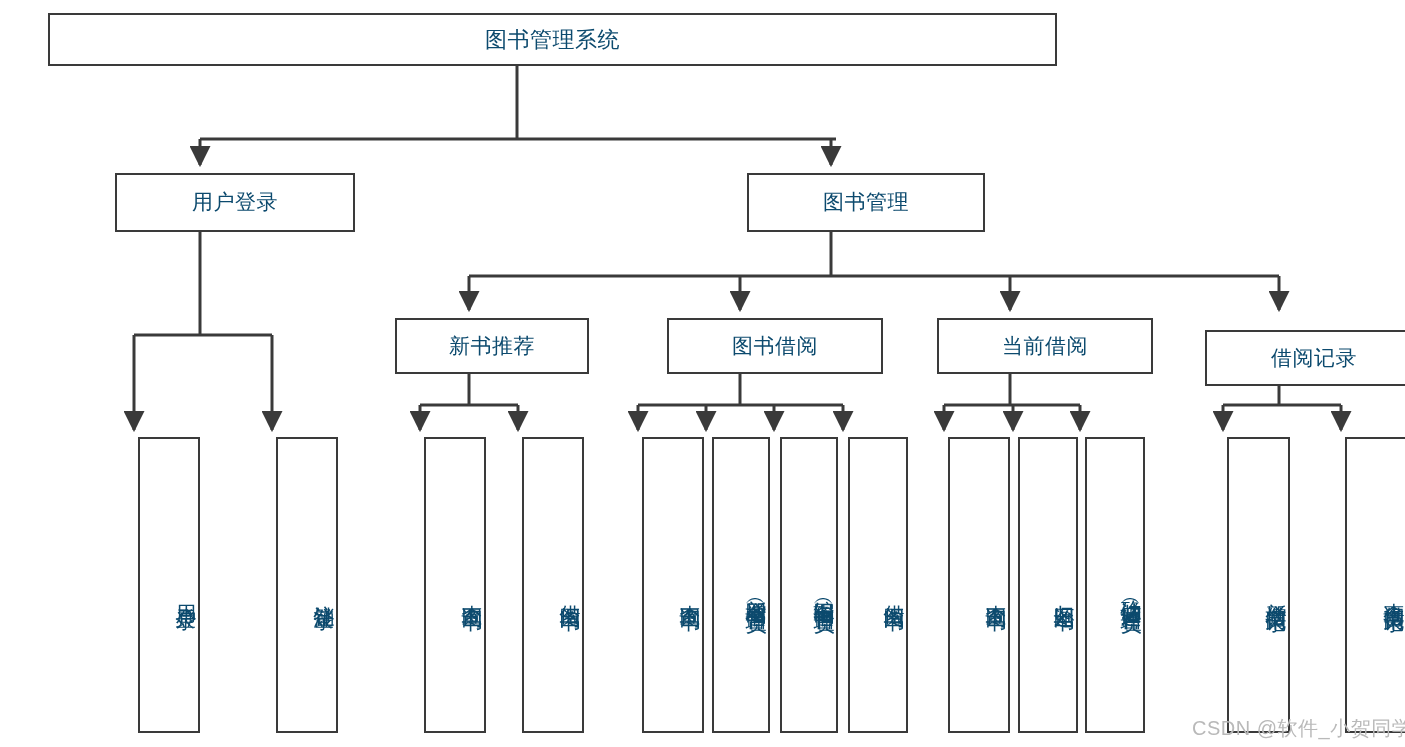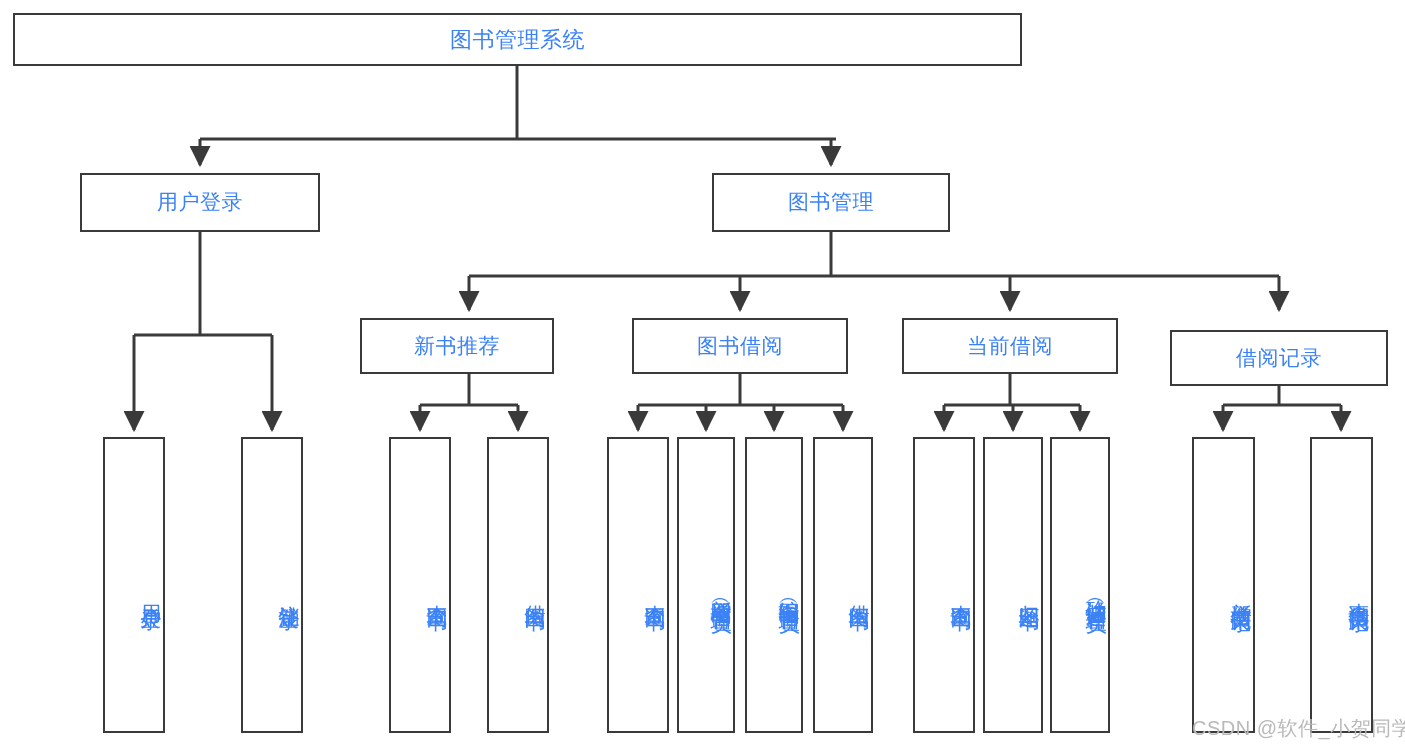--- a/index.html
+++ b/index.html
@@ -27,23 +27,24 @@
     pointer-events: none;
   }
   .node {
     position: absolute;
     box-sizing: border-box;
     border: 2px solid #3a3a3a;
     background: #ffffff;
     display: flex;
     align-items: center;
     justify-content: center;
-    color: #3b82f6;
+    color: #0c4a6e;
     line-height: 1.18;
     text-align: center;
+    margin-left: 35px;
   }
   .node.horiz {
     font-size: 21px;
     letter-spacing: 0.5px;
   }
   .node.root {
     font-size: 22px;
   }
   .node.vert {
     writing-mode: vertical-rl;

